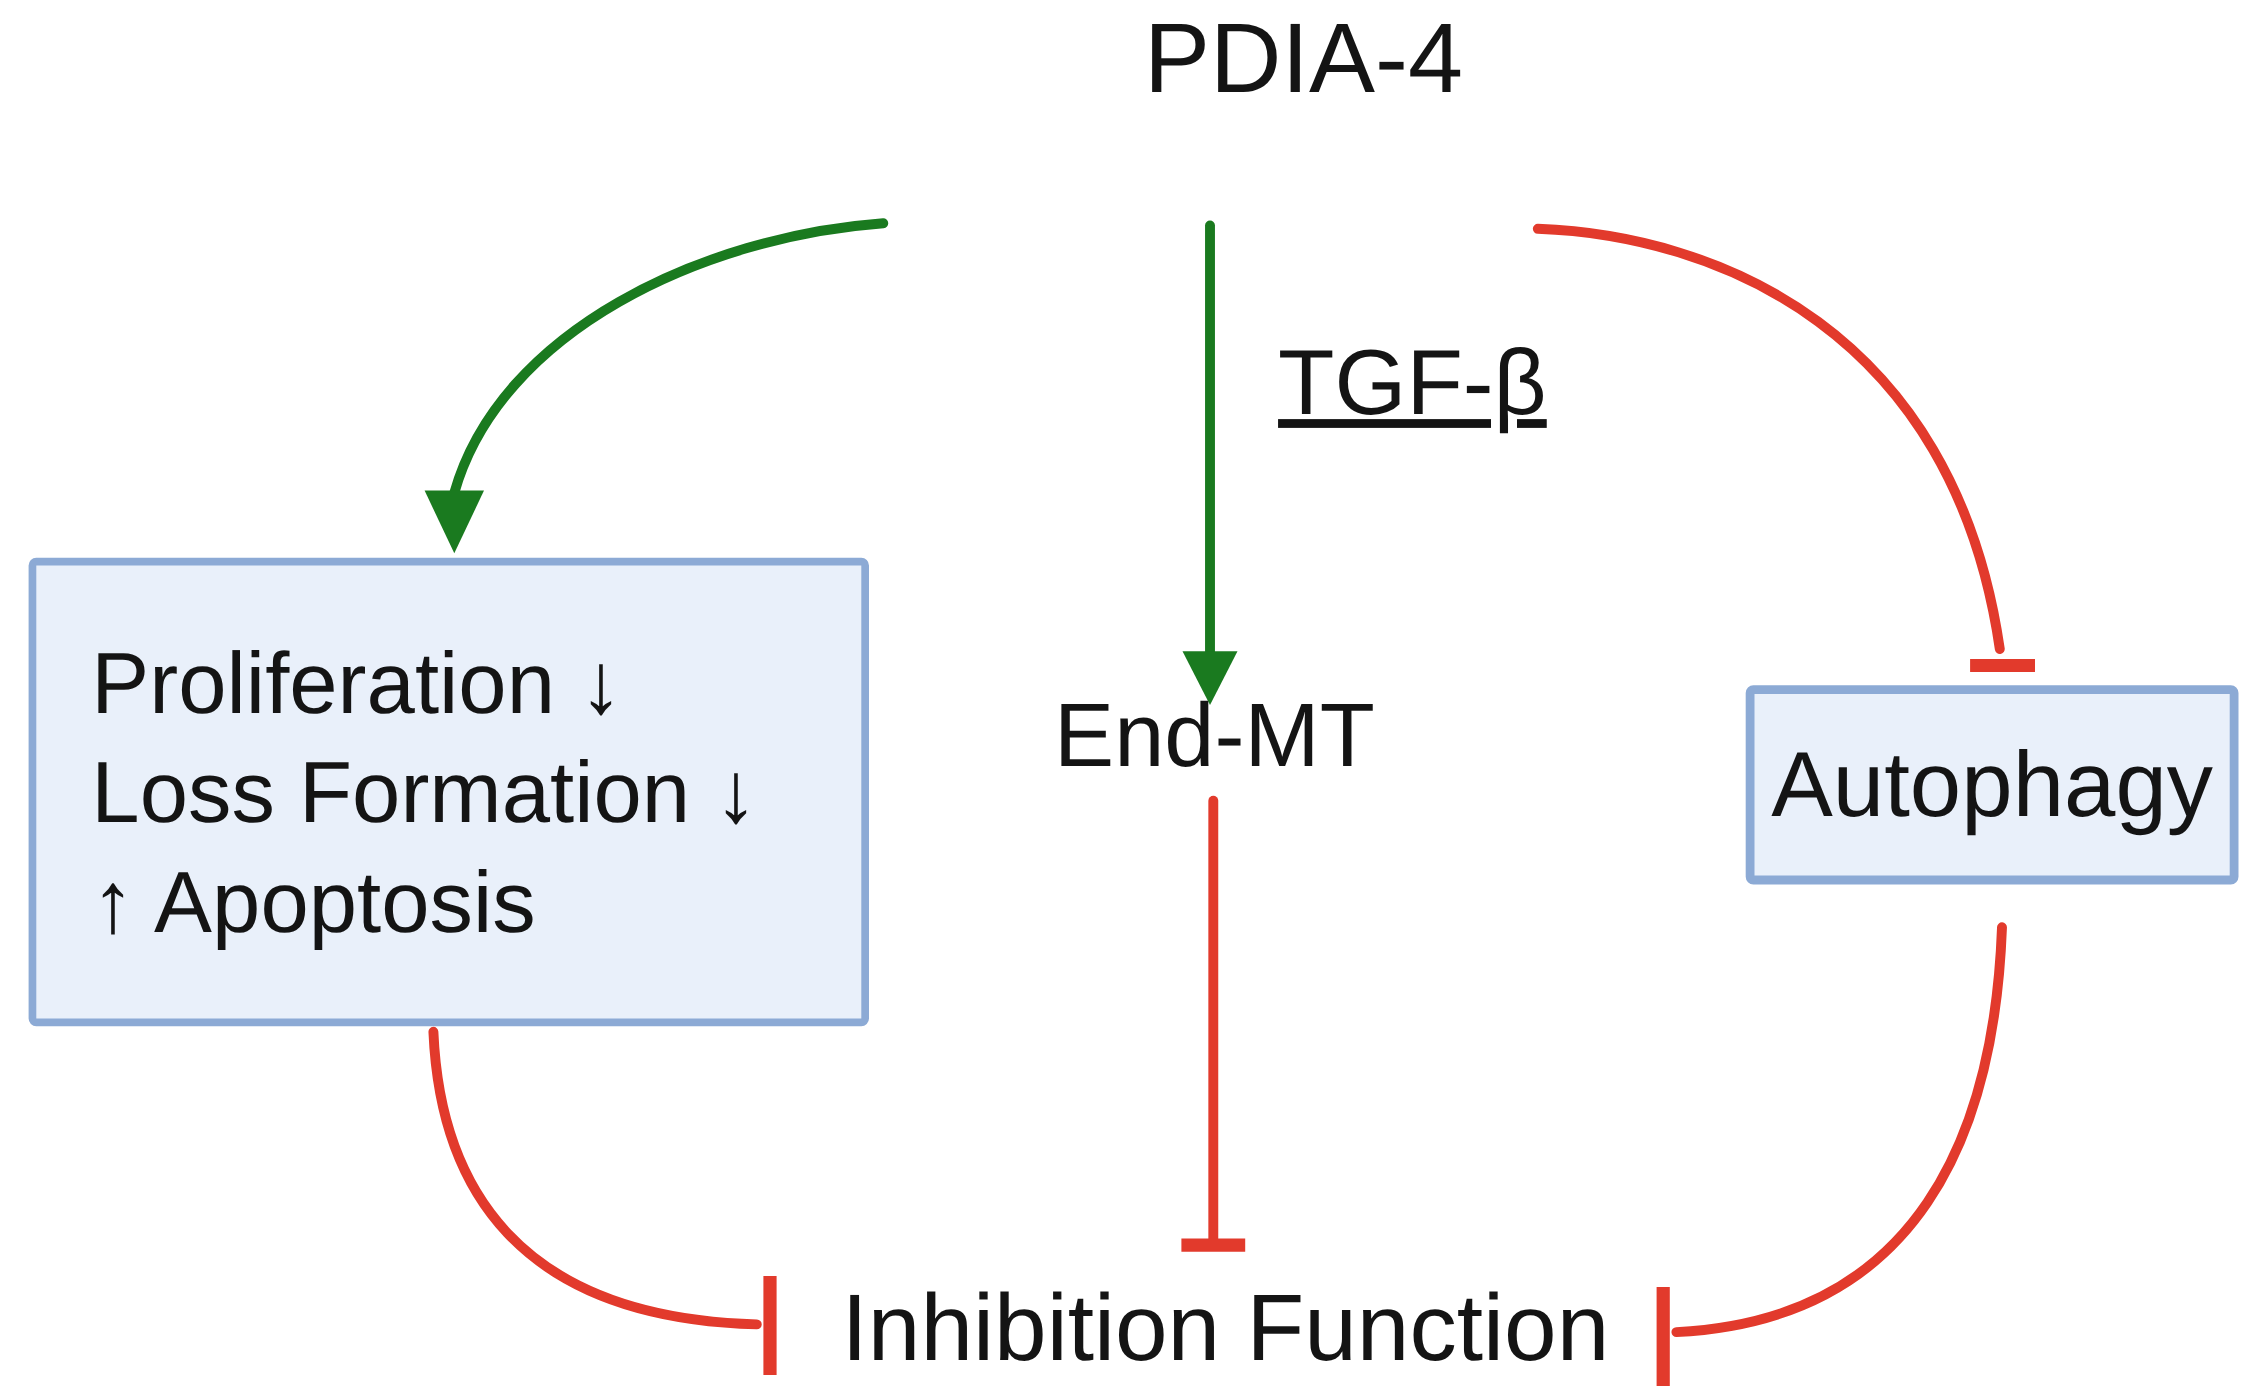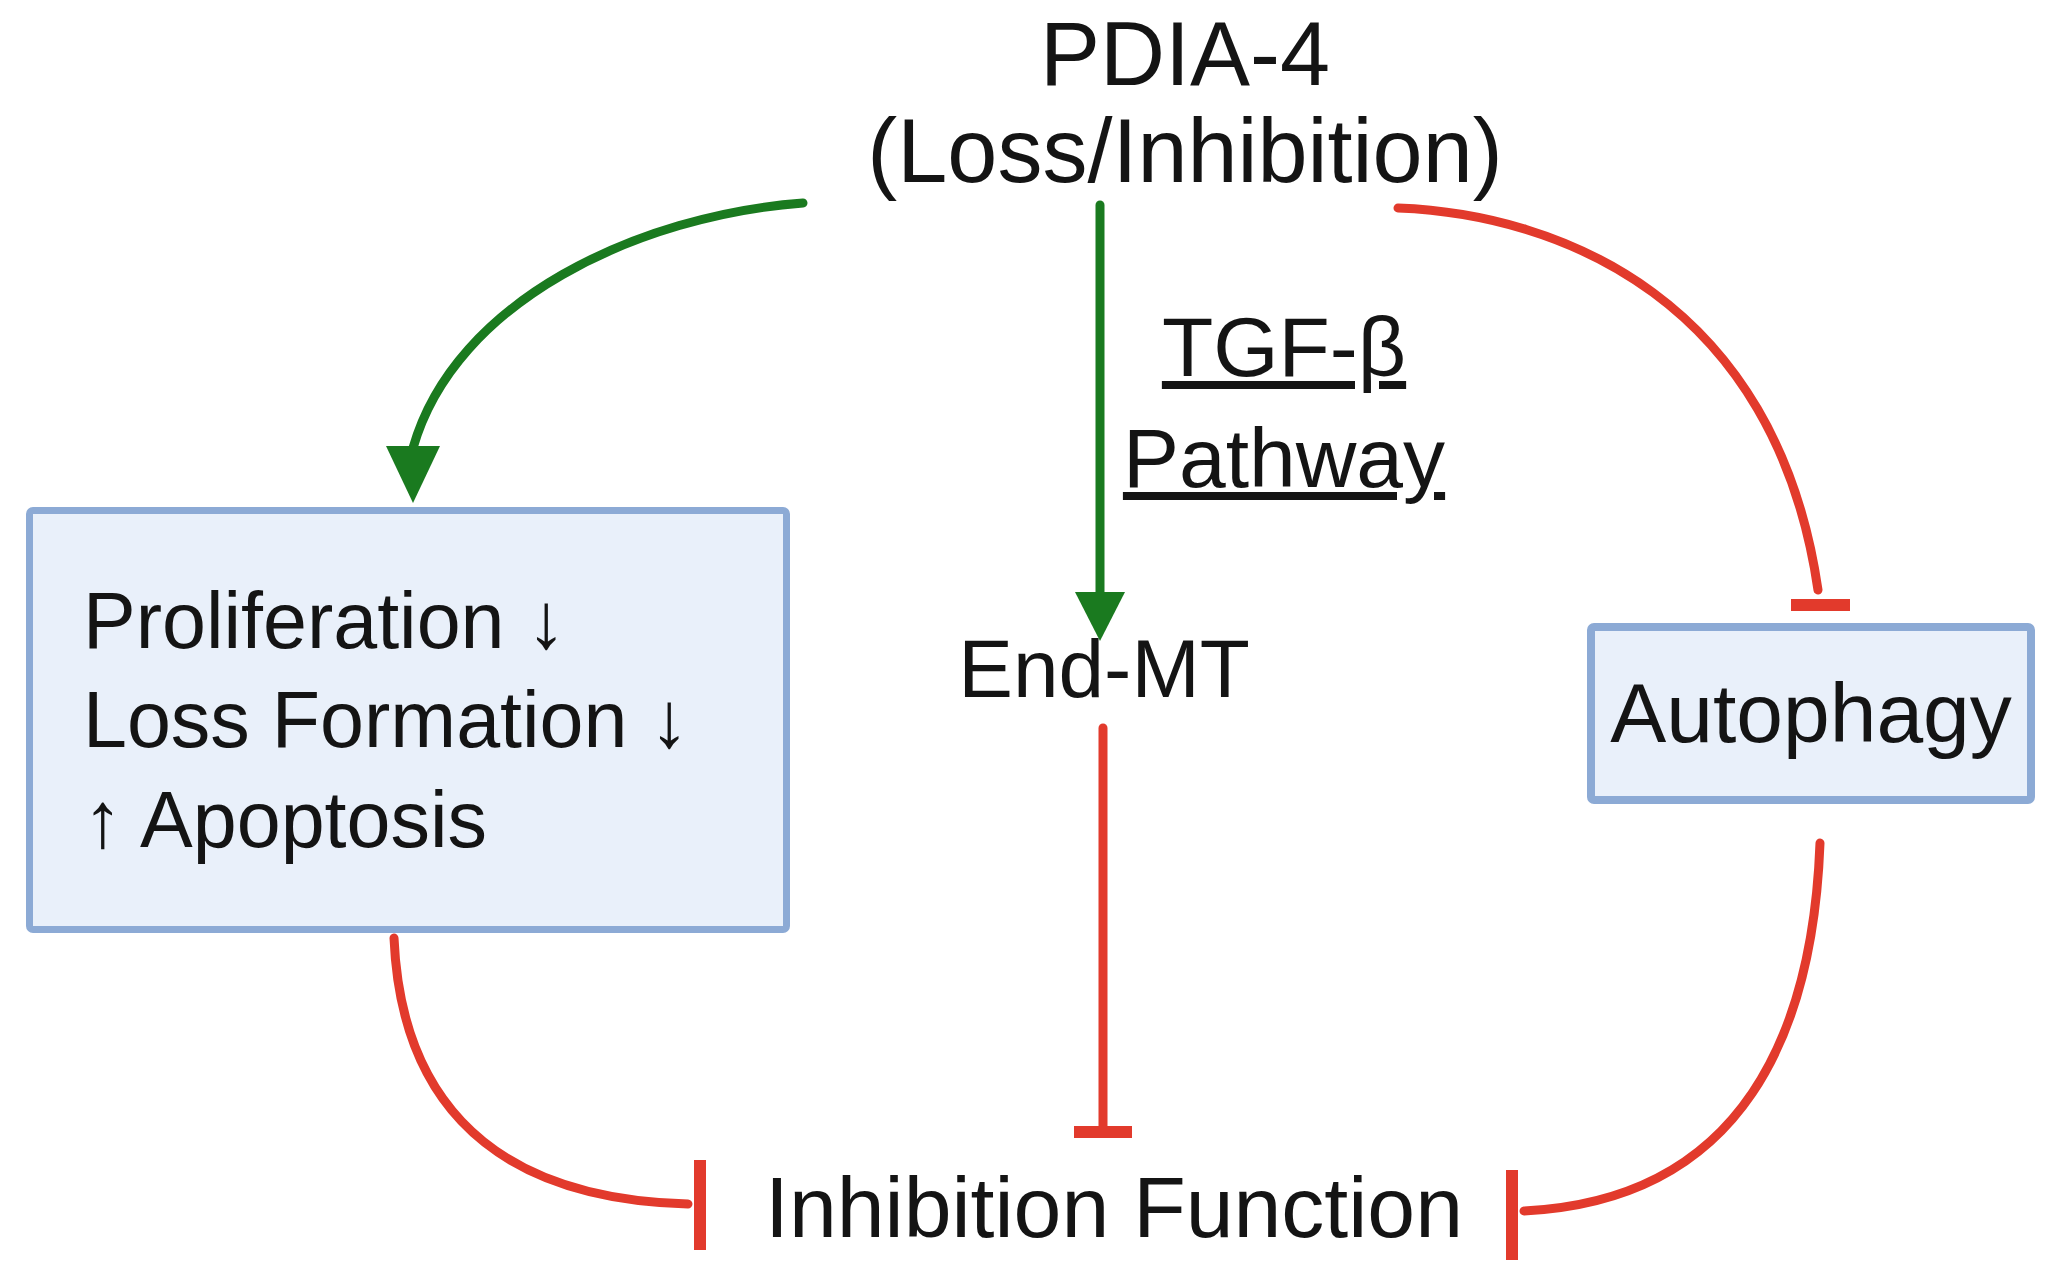--- a/index.html
+++ b/index.html
@@ -90,26 +90,24 @@
     </g>
 
     <g>
       <path class="edge edge-red" d="M 1820 843 C 1813 1030, 1745 1200, 1524 1211"></path>
       <path class="edge edge-red tbar" d="M 1512 1170 L 1512 1260"></path>
     </g>
   </svg>
 
   <div class="abs centered diagram-title">
     <div>PDIA-4</div>
-    <div>(Loss/Inhibition)</div>
   </div>
 
   <div class="abs centered tgf-label">
     <div>TGF-β</div>
-    <div>Pathway</div>
   </div>
 
   <div id="effects-box" class="abs node-box">
     <div>Proliferation ↓</div>
     <div>Loss Formation ↓</div>
     <div>↑ Apoptosis</div>
   </div>
 
   <div class="abs centered endmt-label">End-MT</div>
 

